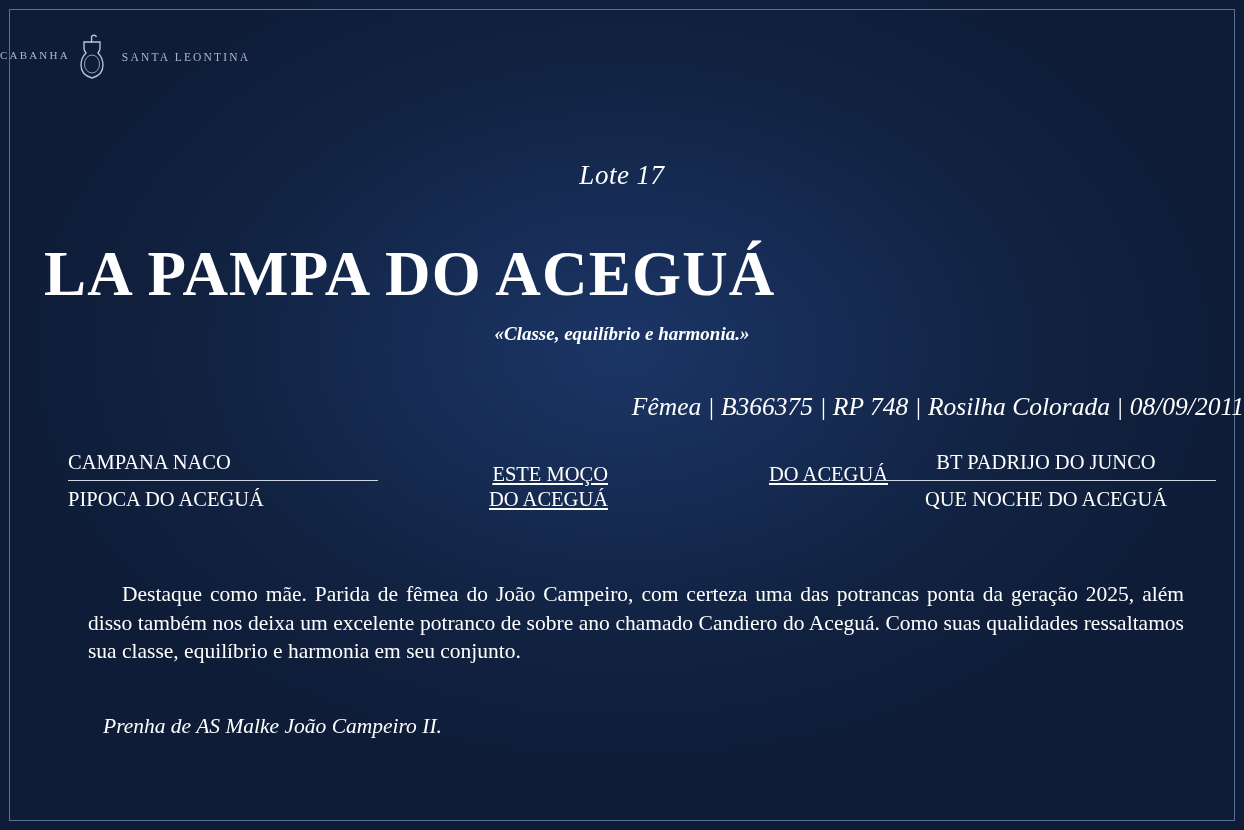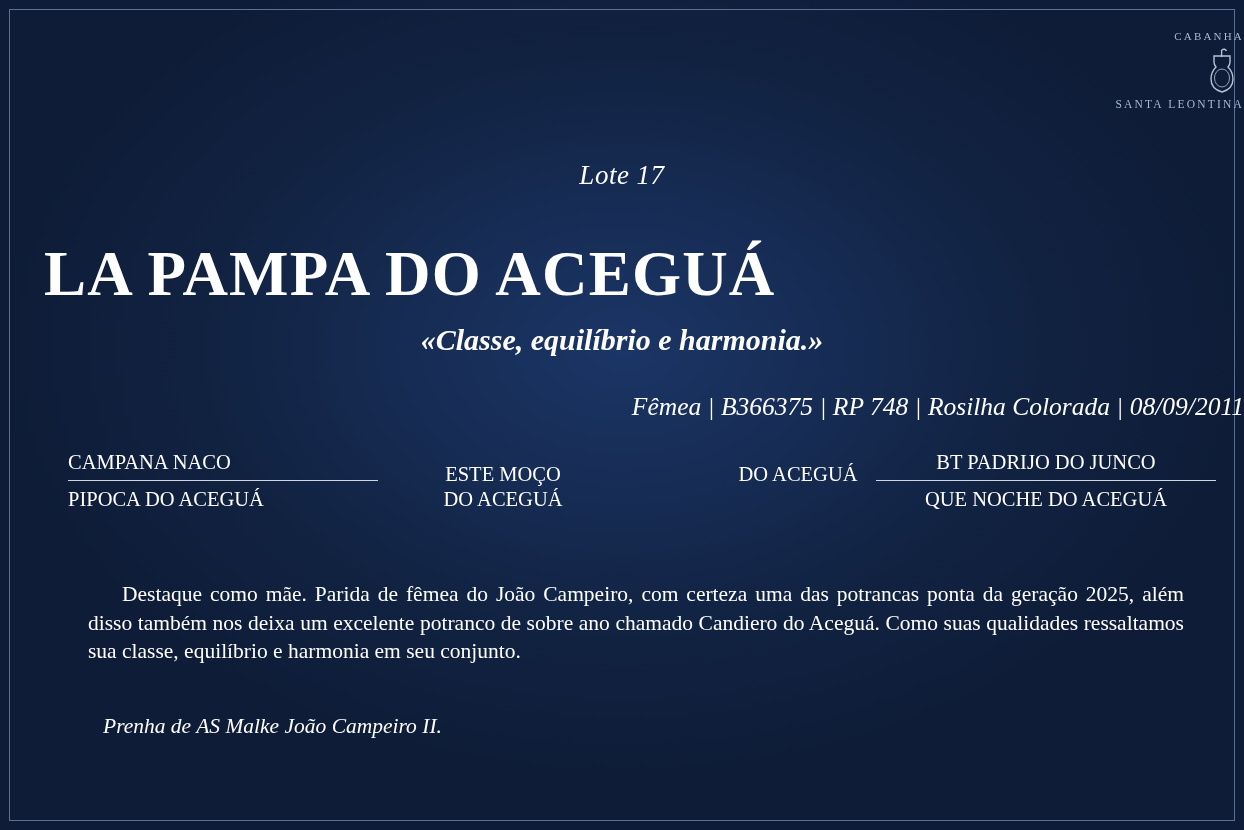--- a/index.html
+++ b/index.html
@@ -24,22 +24,22 @@
     border: 1px solid #5d6f95;
     pointer-events: none;
   }
 
   
   .logo {
     position: absolute;
     left: 0; right: 0;
     top: 30px;
     display: flex;
-    flex-direction: column;
-    align-items: flex-end;
+    flex-direction: row;
+    align-items: center;
     color: #b9c2d3;
   }
   .logo-top {
     font-size: 11px;
     letter-spacing: 2.2px;
     color: #aeb8cc;
     margin-bottom: 2px;
   }
   .logo-mark {
     width: 44px;
@@ -73,21 +73,21 @@
     font-size: 63px;
     font-weight: bold;
     letter-spacing: 1.2px;
     padding-left: 44px;
   }
   .slogan {
     position: absolute;
     top: 323px;
     left: 0; right: 0;
     text-align: center;
-    font-size: 30px;
+    font-size: 19px;
     font-style: italic;
     font-weight: bold;
   }
   .ident {
     position: absolute;
     top: 392px;
     left: 0; right: 0;
     text-align: right;
     font-size: 25.5px;
     font-style: italic;
@@ -111,21 +111,21 @@
   }
   .ped-name {
     font-size: 20.5px;
     line-height: 25px;
     white-space: nowrap;
   }
   .c1 { left: 38px; width: 310px; text-align: left; }
   .c2 { left: 368px; width: 210px; text-align: left; top: 12px; }
   .c3 { left: 678px; width: 180px; text-align: left; top: 12px; }
   .c4 { left: 846px; width: 340px; text-align: center; }
-  .stack .ped-name { text-align: center; }
+  .stack .ped-name { text-align: right; text-decoration: underline; }
 
   
   .body-text {
     position: absolute;
     top: 580px;
     left: 88px;
     right: 60px;
     font-size: 21.5px;
     line-height: 28.5px;
     text-align: justify;

